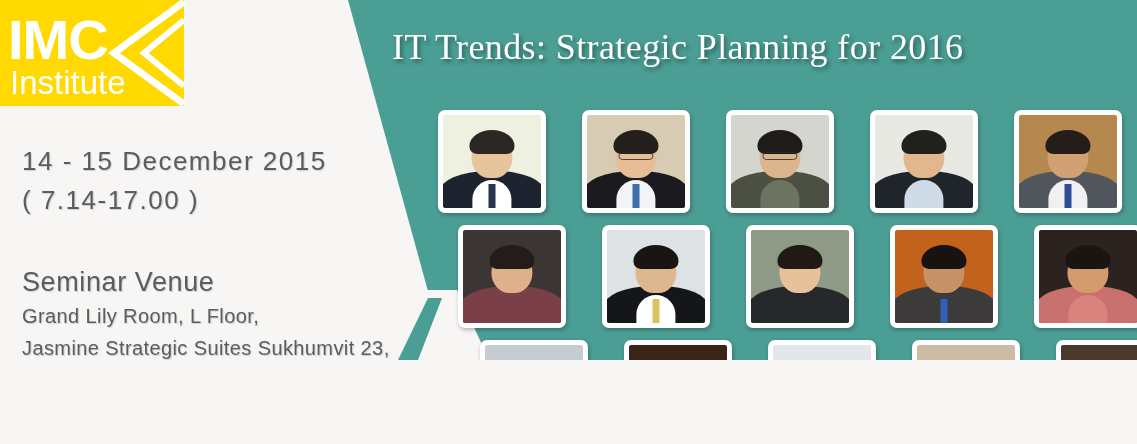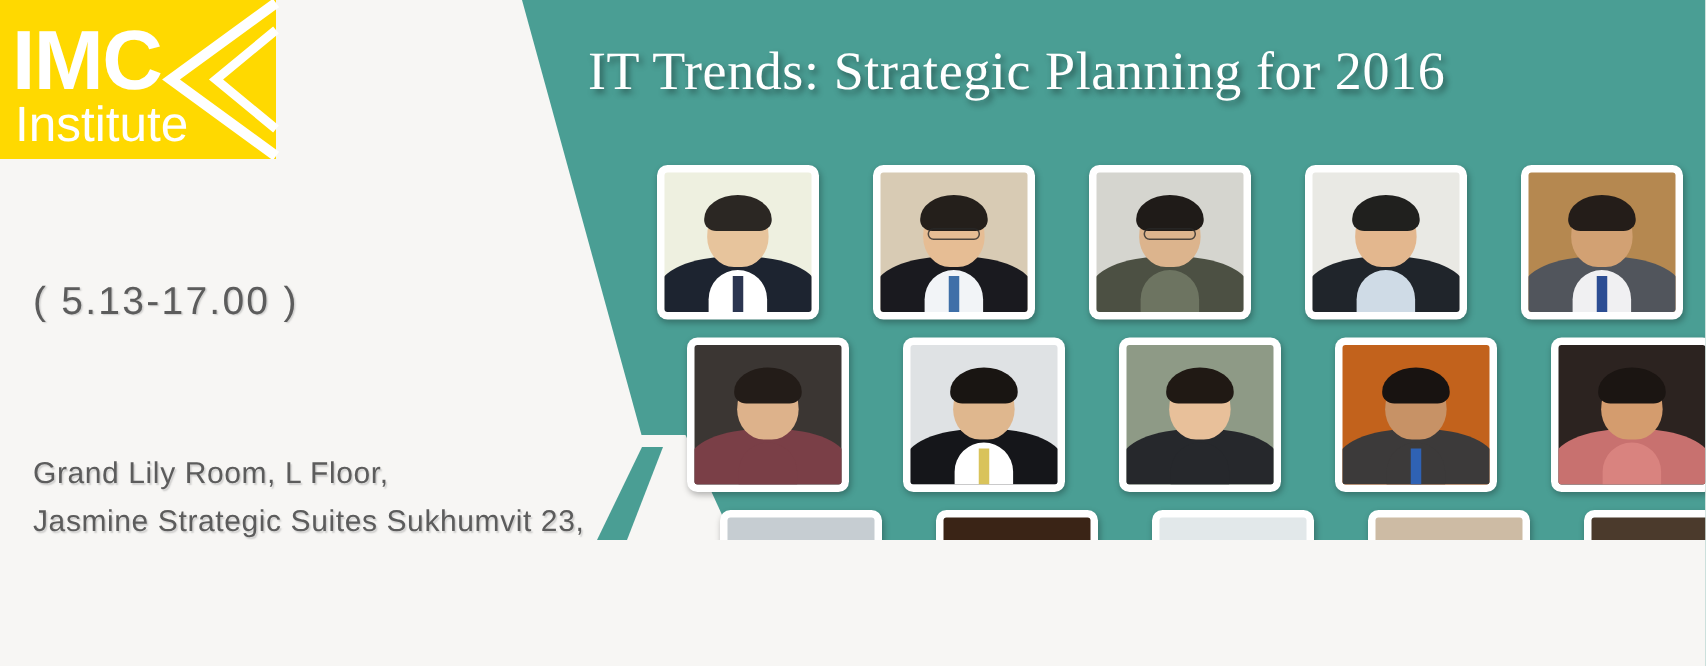--- a/index.html
+++ b/index.html
@@ -197,21 +197,23 @@
 
   <div id="logo">
     <div id="logo-imc">IMC</div>
     <div id="logo-institute">Institute</div>
     <svg id="logo-mark" viewBox="0 0 78 106" aria-hidden="true">
       <polyline points="76,2 6,53 76,104" fill="none" stroke="#ffffff" stroke-width="7"></polyline>
       <polyline points="76,20 36,53 76,86" fill="none" stroke="#ffffff" stroke-width="6"></polyline>
     </svg>
   </div>
 
-  <div class="info-text" id="time-line">( 5.13-17.00 )</div>
+  <div class="info-text" id="date-line">14 - 15  December 2015</div>
+  <div class="info-text" id="time-line">( 7.14-17.00 )</div>
+  <div class="info-text" id="venue-title">Seminar Venue</div>
   <div class="info-text" id="venue-l1">Grand Lily Room, L Floor,</div>
   <div class="info-text" id="venue-l2">Jasmine Strategic Suites Sukhumvit 23,</div>
   <div class="info-text" id="venue-l4">Exit 4 )</div>
 
   <div id="headline">IT Trends: Strategic Planning for 2016</div>
 
   <div class="photo-row" id="photo-row-0">
       <div class="photo">
         <div class="photo-inner" style="background: rgb(238, 240, 224);">
           <div class="face">

